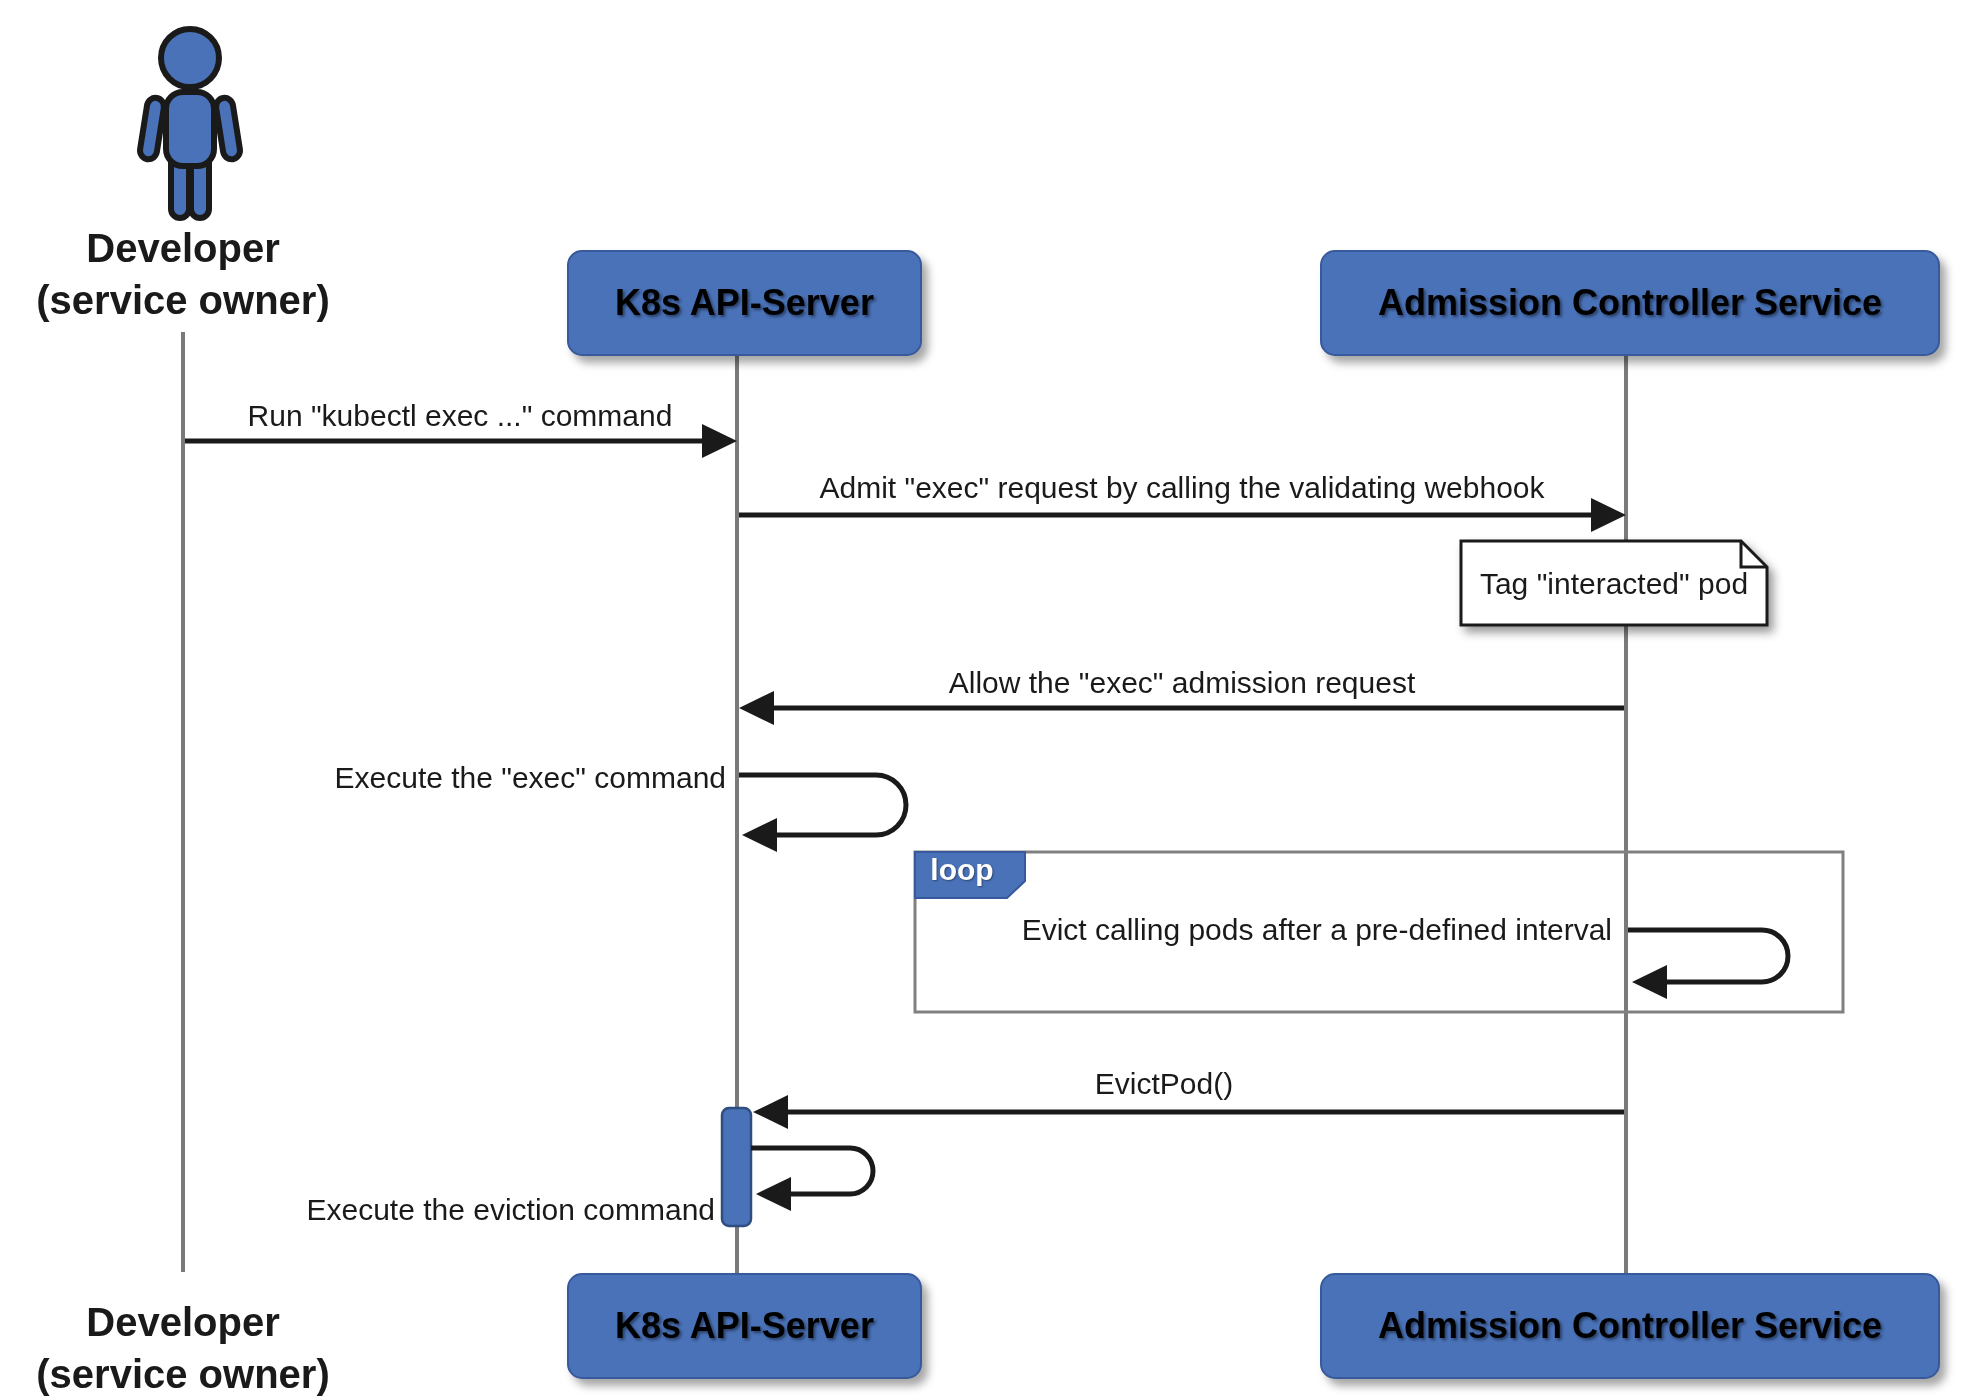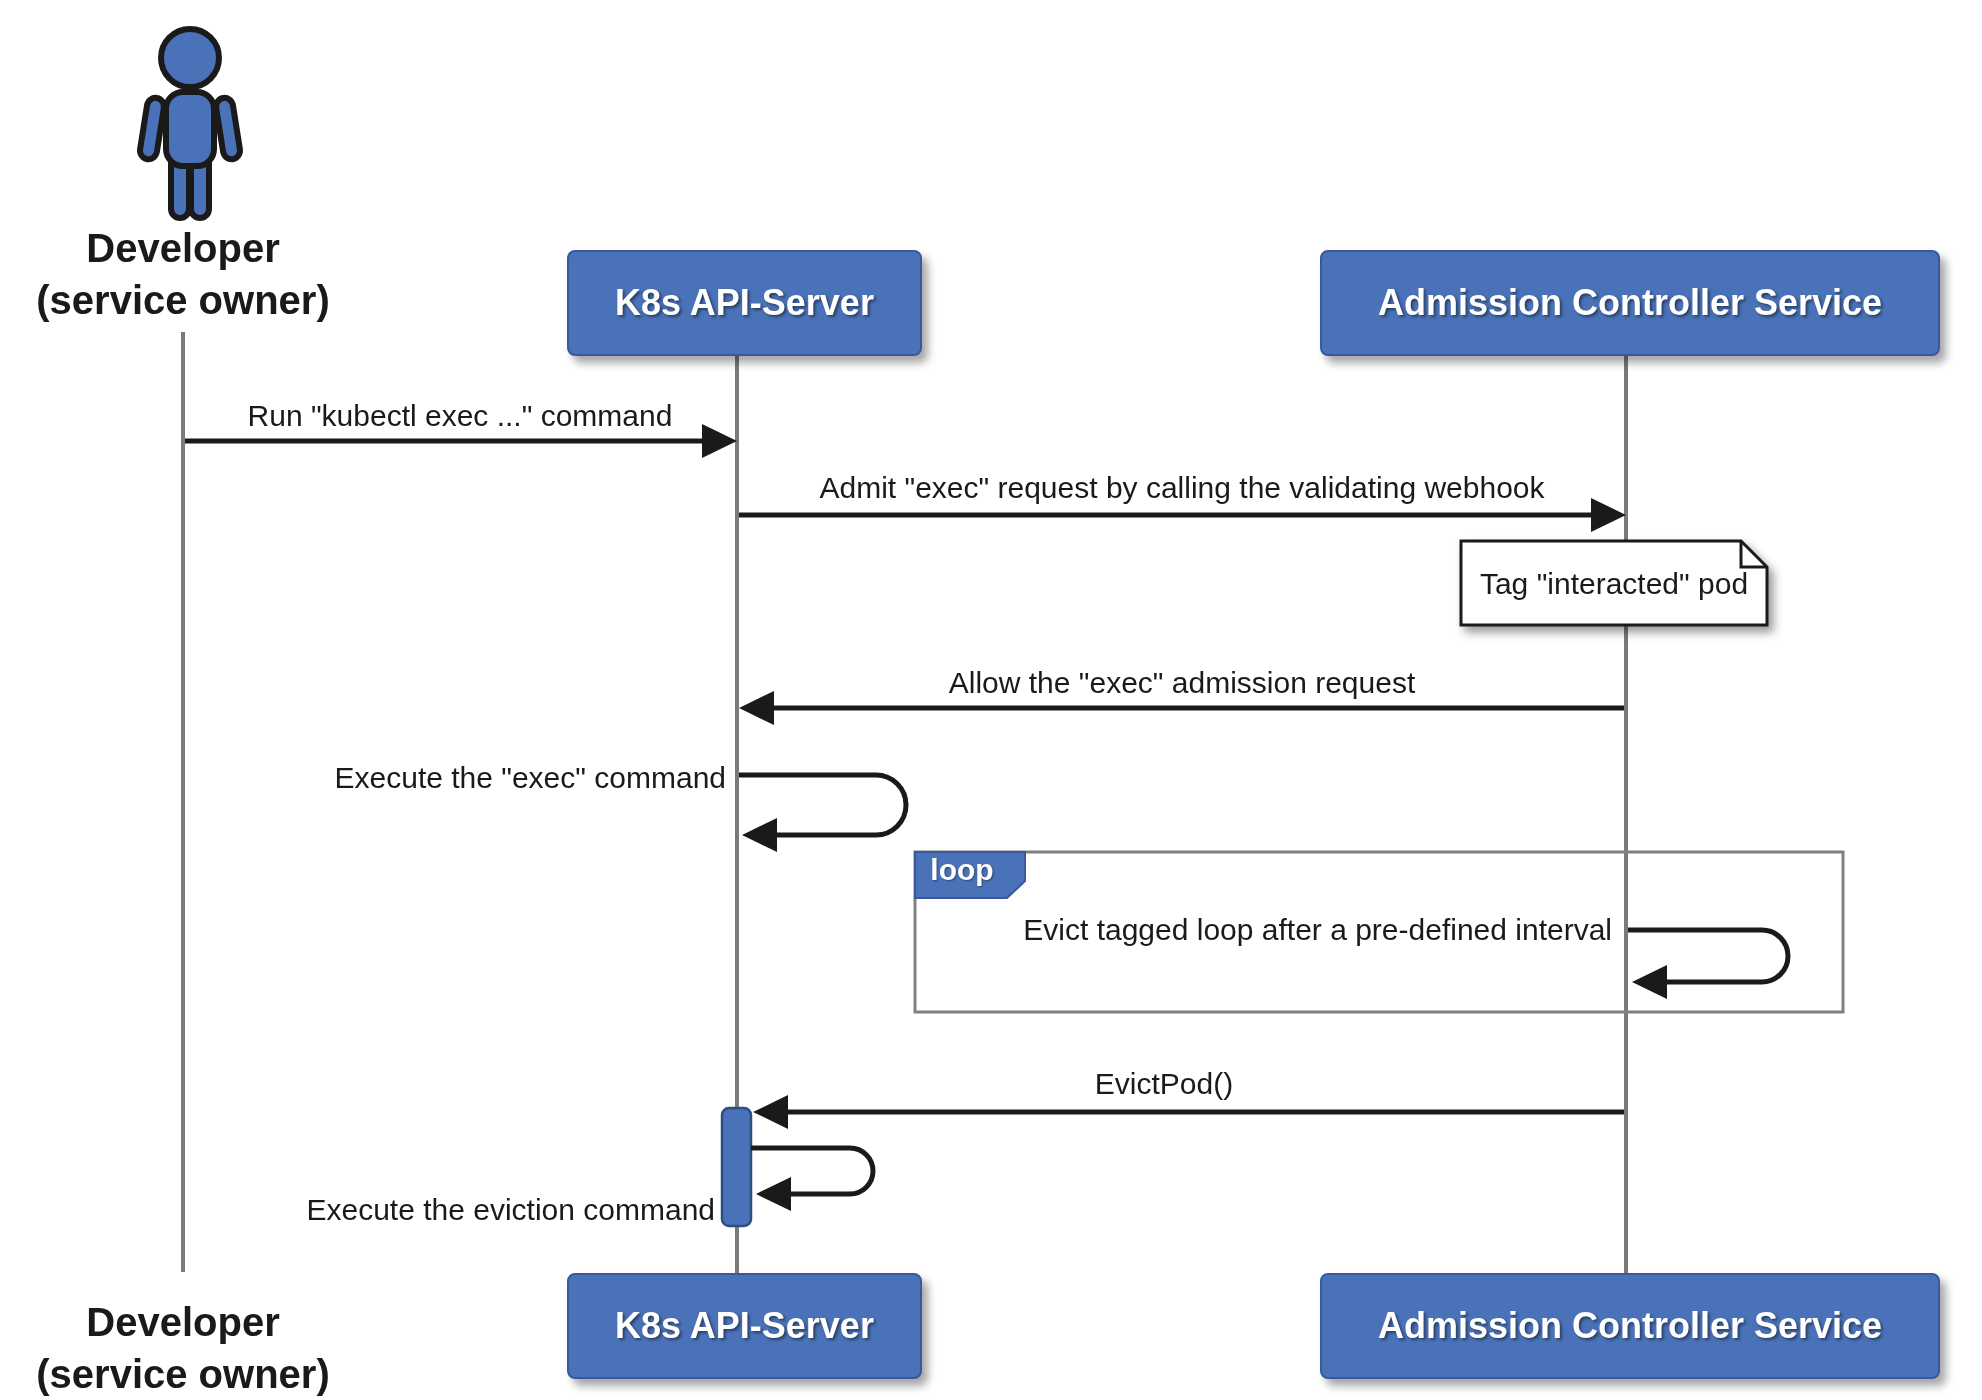--- a/index.html
+++ b/index.html
@@ -9,23 +9,23 @@
     background:#ffffff;
     font-family:Liberation Sans, sans-serif;
     color:#1a1a1a;
     overflow:hidden;
   }
   #diagram-svg{position:absolute;left:0;top:0;}
   .participant-box{
     position:absolute;
     background:#4A72B8;
     border:2px solid #38599B;
-    border-radius:8px;
+    border-radius:15px;
     box-shadow:6px 7px 8px rgba(0,0,0,0.35);
-    color:#ffffff;
+    color:#000000;
     font-size:36px;font-weight:bold;
     display:flex;align-items:center;justify-content:center;
     text-shadow:2px 2px 3px rgba(0,0,0,0.45);
     white-space:nowrap;
   }
   .actor-label{
     position:absolute;
     font-size:40px;font-weight:bold;line-height:52px;
     text-align:center;white-space:nowrap;
     transform:translateX(-50%);
@@ -123,21 +123,21 @@
 
   <div class="participant-box" style="left:567px;top:250px;width:351px;height:102px;">K8s API-Server</div>
   <div class="participant-box" style="left:1320px;top:250px;width:616px;height:102px;">Admission Controller Service</div>
 
   <div class="msg centered" style="left:460px;top:398px;">Run "kubectl exec ..." command</div>
   <div class="msg centered" style="left:1182px;top:470px;">Admit "exec" request by calling the validating webhook</div>
   <div class="note-text" style="left:1461px;top:566px;width:306px;">Tag "interacted" pod</div>
   <div class="msg centered" style="left:1182px;top:665px;">Allow the "exec" admission request</div>
   <div class="msg" style="right:1256px;top:760px;">Execute the "exec" command</div>
   <div class="loop-tab-label" style="left:915px;top:852px;width:94px;height:36px;">loop</div>
-  <div class="msg" style="right:370px;top:912px;">Evict tagged loop after a pre-defined interval</div>
+  <div class="msg" style="right:370px;top:912px;">Evict calling pods after a pre-defined interval</div>
   <div class="msg centered" style="left:1164px;top:1066px;">EvictPod()</div>
   <div class="msg" style="right:1267px;top:1192px;">Execute the eviction command</div>
 
   <div class="participant-box" style="left:567px;top:1273px;width:351px;height:102px;">K8s API-Server</div>
   <div class="participant-box" style="left:1320px;top:1273px;width:616px;height:102px;">Admission Controller Service</div>
 
   <div class="actor-label" style="left:183px;top:1296px;">
     <div>Developer</div>
     <div>(service owner)</div>
   </div>

